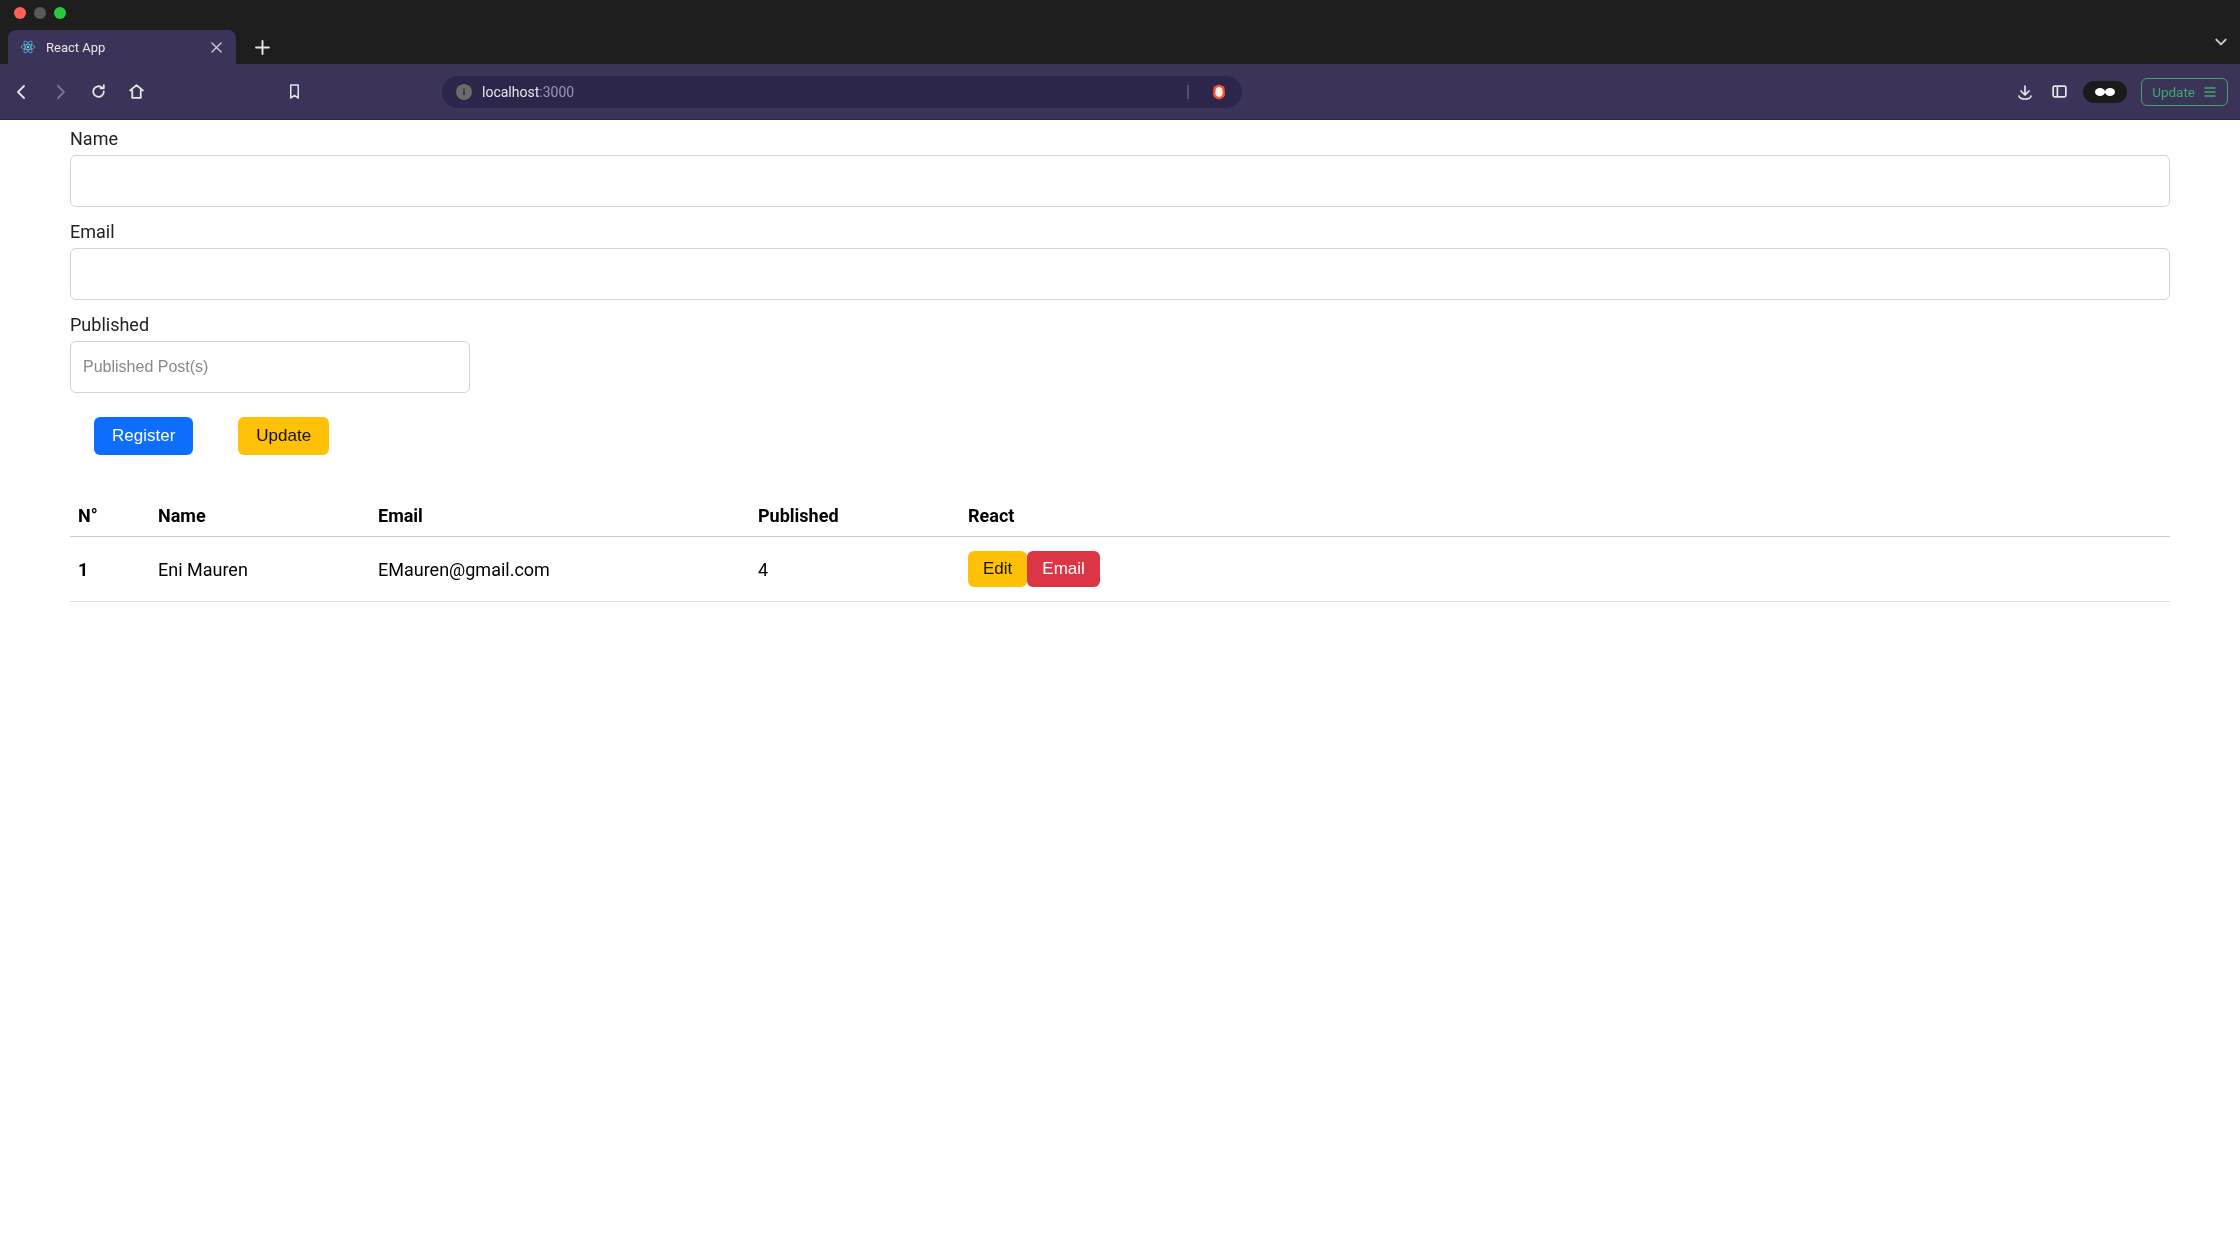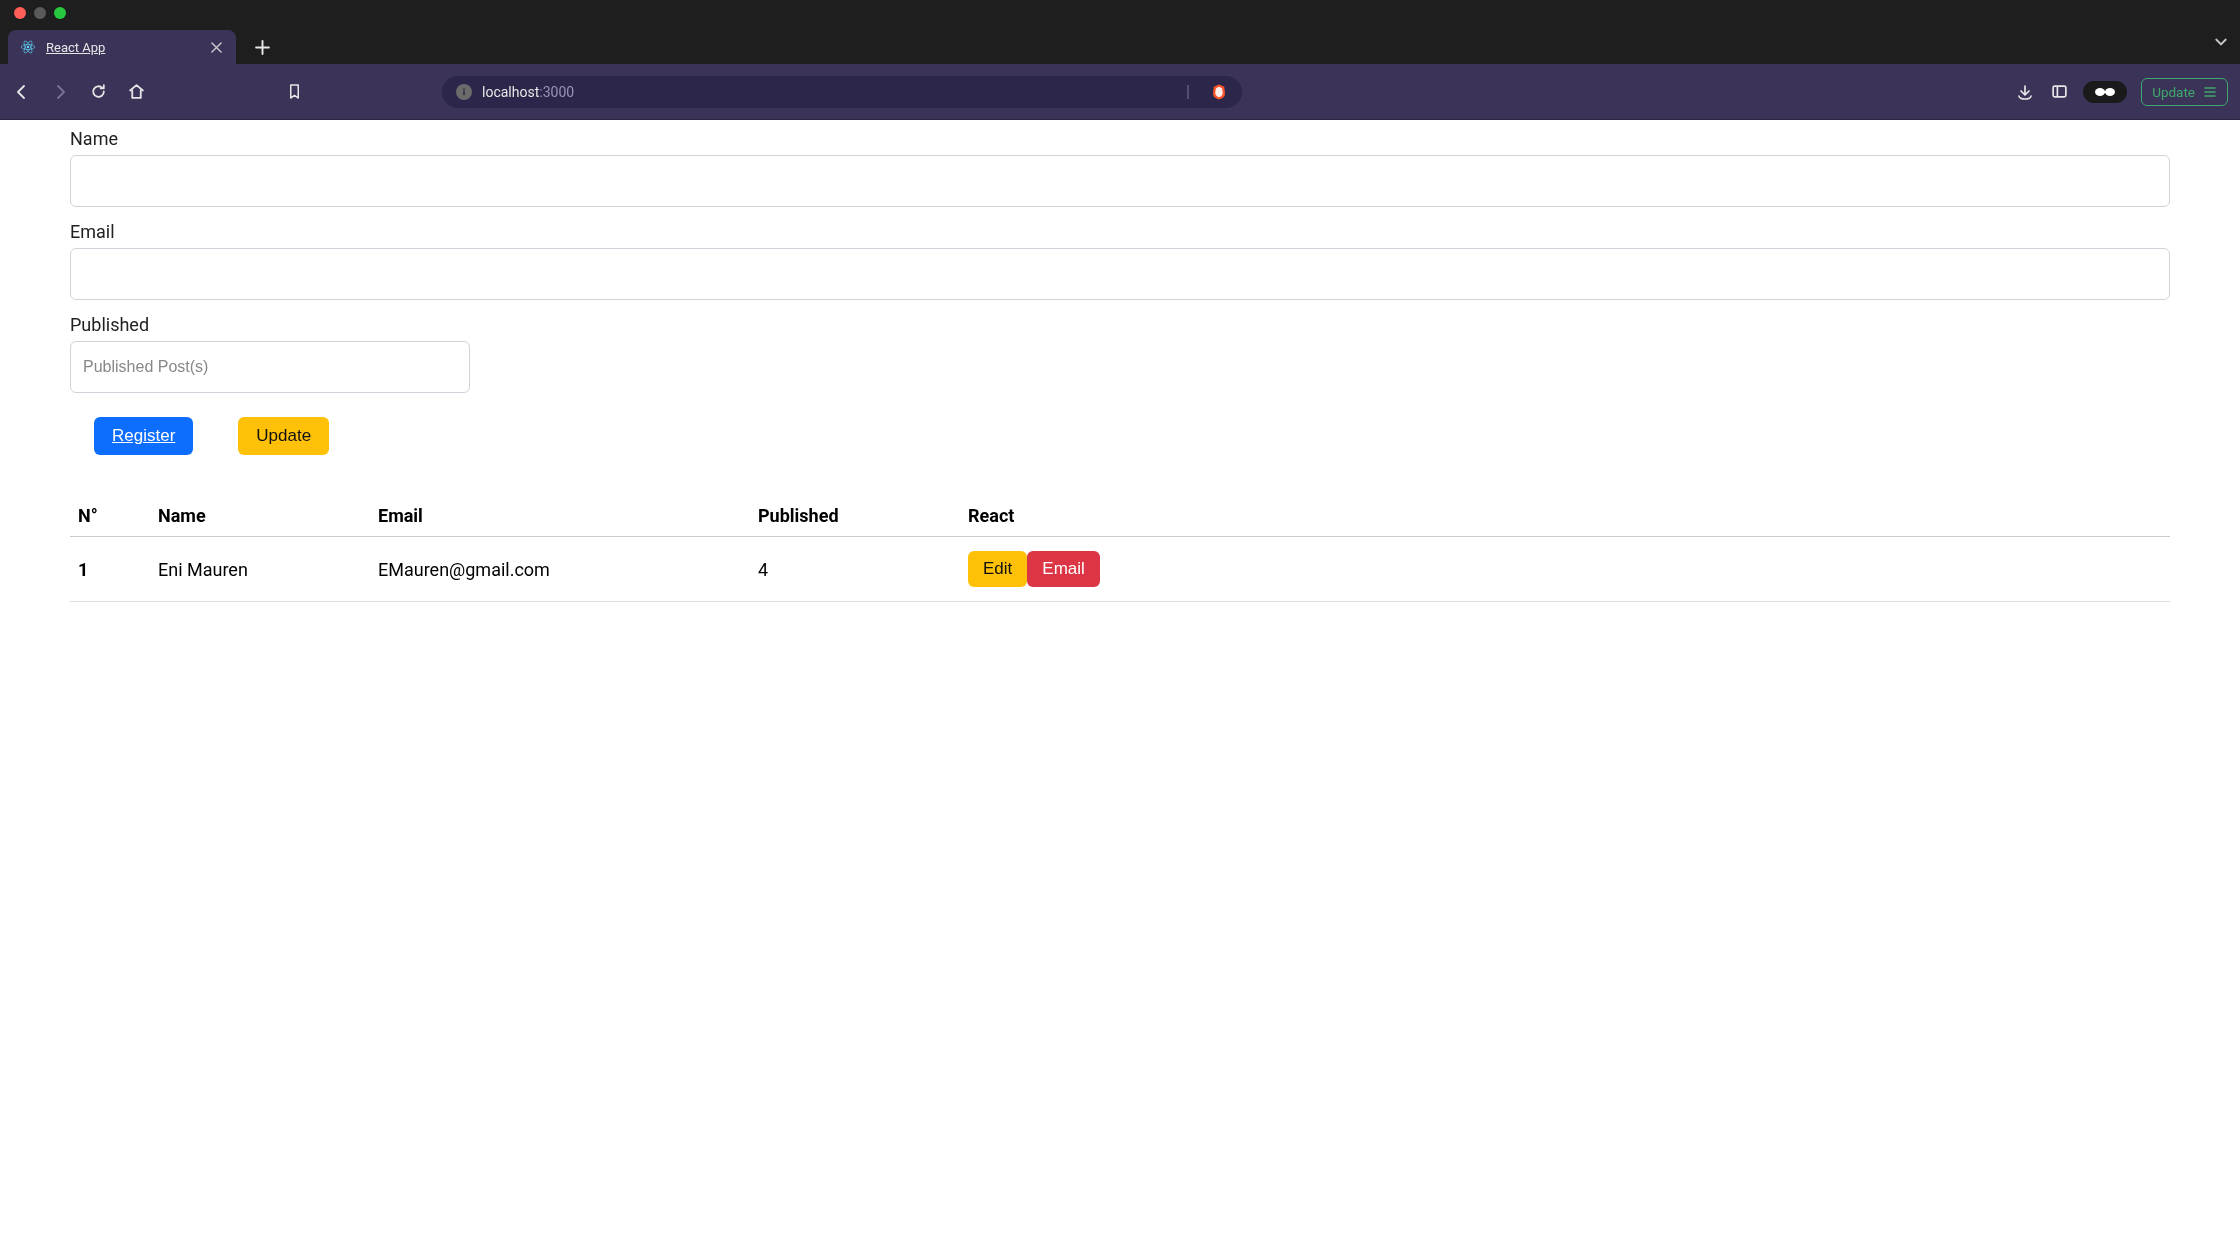--- a/index.html
+++ b/index.html
@@ -50,21 +50,21 @@
       font-size: 13px;
     }
     .tab .favicon {
       width: 16px;
       height: 16px;
       display: flex;
       align-items: center;
       justify-content: center;
     }
     .favicon svg { width: 14px; height: 14px; }
-    .tab-title { flex: 1; text-decoration: underline; }
+    .tab-title { flex: 1; }
     .tab-close {
       width: 16px;
       height: 16px;
       display: flex;
       align-items: center;
       justify-content: center;
       color: #ccc;
       cursor: pointer;
     }
     .new-tab {
@@ -204,21 +204,21 @@
       margin-bottom: 40px;
       padding-left: 24px;
     }
     .btn {
       padding: 9px 18px;
       border: none;
       border-radius: 6px;
       font-size: 17px;
       cursor: pointer;
     }
-    .btn-primary { background: #0d6efd; color: #fff; text-decoration: underline; }
+    .btn-primary { background: #0d6efd; color: #fff; }
     .btn-warning { background: #ffc107; color: #111; }
     .btn-danger { background: #dc3545; color: #fff; }
     .btn-sm { padding: 8px 15px; font-size: 17px; }
     table.publisher-table {
       width: 100%;
       border-collapse: collapse;
       font-size: 18px;
     }
     table.publisher-table thead th {
       text-align: left;

